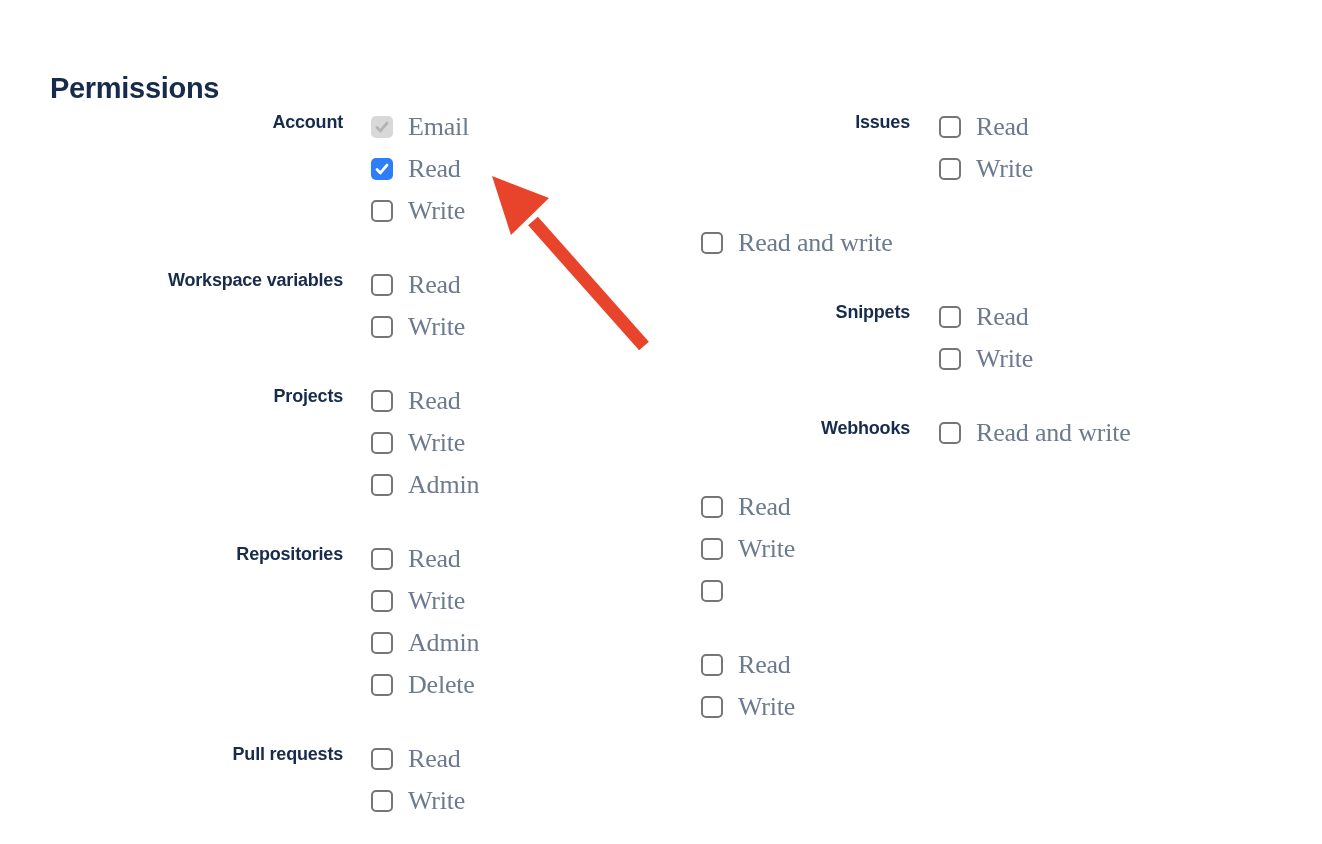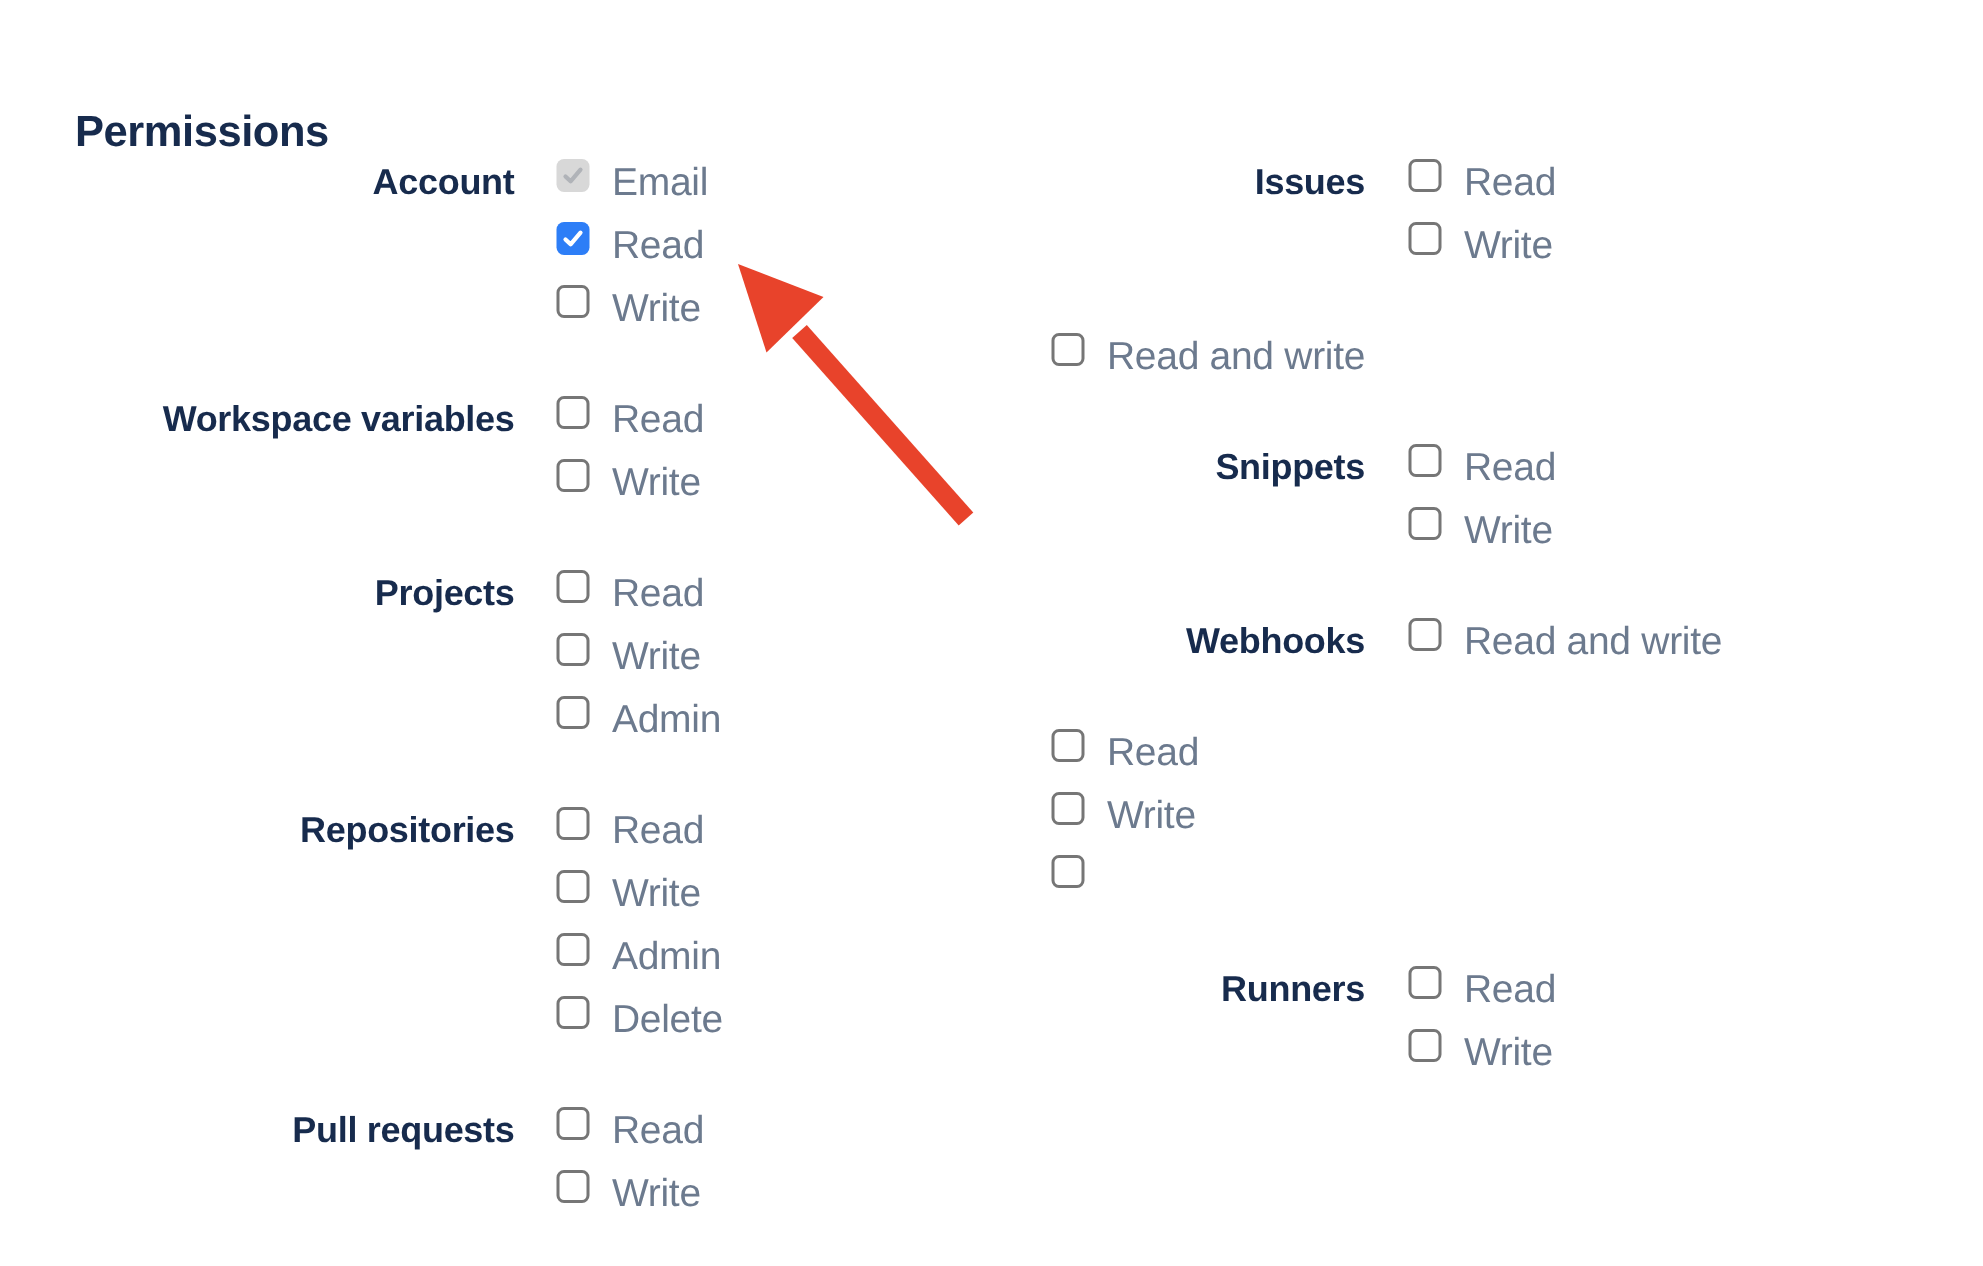--- a/index.html
+++ b/index.html
@@ -12,28 +12,28 @@
     position:absolute;left:50px;top:48px;
     font-size:29px;font-weight:700;letter-spacing:-0.3px;
     color:var(--heading-text,#172B4D);
   }
   .col{position:absolute;top:106px;}
   .col-left{left:53px;}
   .col-right{left:672px;}
   .group{display:flex;margin-bottom:32px;}
   .group-label{
     text-align:right;font-weight:700;
-    font-size:24px;line-height:32px;letter-spacing:-0.2px;
+    font-size:18px;line-height:32px;letter-spacing:-0.2px;
     color:var(--group-label-text,#172B4D);
   }
   .col-left .group-label{width:290px;}
   .col-right .group-label{width:238px;}
   .col-left .rows{margin-left:28px;}
   .col-right .rows{margin-left:29px;}
-  .crow{height:42px;display:flex;}
+  .crow{height:42px;display:flex;align-items:center;font-family:Liberation Serif, serif;}
   .cb{
     width:22px;height:22px;border-radius:5px;box-sizing:border-box;
     flex:none;display:flex;align-items:center;justify-content:center;
   }
   .cb.unchecked{border:2px solid var(--checkbox-border,#767676);background:#ffffff;}
   .cb.checked{background:var(--checkbox-checked-bg,#2D7EF7);}
   .cb.checked.disabled{background:var(--checkbox-disabled-bg,#D8D8D8);}
   .cb svg{width:16px;height:16px;display:block;}
   .cb.checked svg path{stroke:var(--checkbox-check,#ffffff);}
   .cb.checked.disabled svg path{stroke:var(--checkbox-disabled-check,#B0B3B8);}
@@ -195,21 +195,20 @@
         <div class="crow">
           <span class="cb unchecked"></span>
           <span class="opt-label">Write</span>
         </div>
         <div class="crow">
           <span class="cb unchecked"></span>
         </div>
       </div>
     </div>
     <div class="group">
-      <div class="group-label">Runners</div>
       <div class="rows">
         <div class="crow">
           <span class="cb unchecked"></span>
           <span class="opt-label">Read</span>
         </div>
         <div class="crow">
           <span class="cb unchecked"></span>
           <span class="opt-label">Write</span>
         </div>
       </div>

